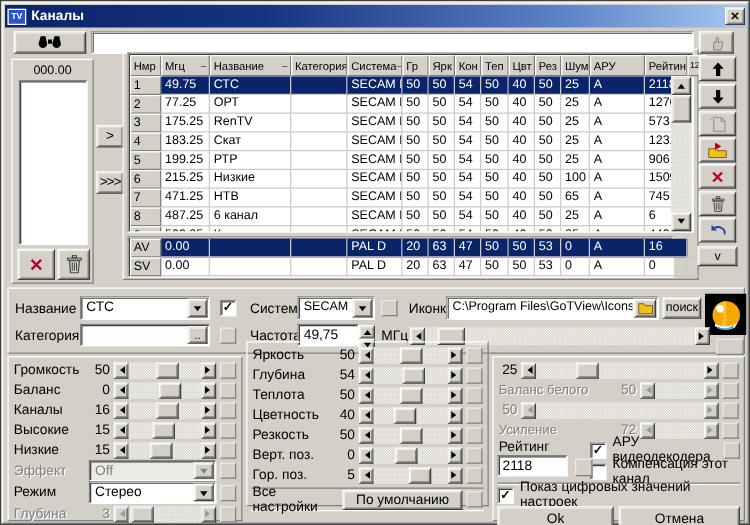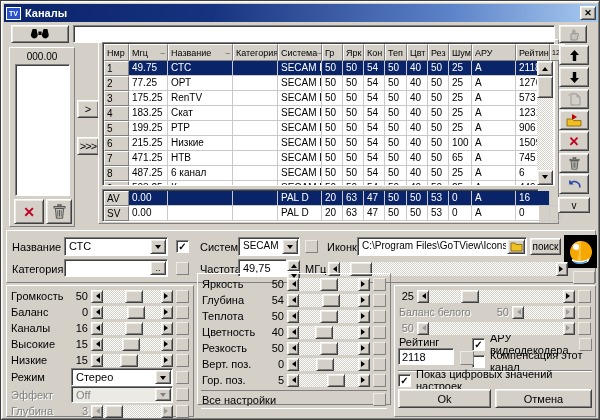--- a/index.html
+++ b/index.html
@@ -667,40 +667,40 @@
             <div class="strack">
               <div class="sthumb" style="left: calc(43% - 7.74px);"></div>
             </div>
             <span class="sbtn">
               <i class="tr2"></i>
             </span>
           </div>
           <span class="flatbtn"></span>
         </div>
       </div>
+    <div class="srow dis" style="height:17px">
+      <span class="slabel">Эффект</span>
+      <div class="combo dis" style="position:relative;flex:1;height:17px">
+        <div class="combo-field">Off</div>
+        <div class="combo-btn">
+            <i class="ca"></i>
+          </div>
+      </div>
+      <span class="flatbtn"></span>
+    </div>
     <div class="srow" style="height:18px">
       <span class="slabel">Режим</span>
       <div class="combo" style="position:relative;flex:1;height:18px">
         <div class="combo-field">Стерео</div>
         <div class="combo-btn">
             <i class="ca"></i>
           </div>
       </div>
       <span class="flatbtn"></span>
     </div>
-    <div class="srow dis" style="height:17px">
-      <span class="slabel">Эффект</span>
-      <div class="combo dis" style="position:relative;flex:1;height:17px">
-        <div class="combo-field">Off</div>
-        <div class="combo-btn">
-            <i class="ca"></i>
-          </div>
-      </div>
-      <span class="flatbtn"></span>
-    </div>
     <div>
         <div class="srow dis">
           <span class="slabel">Глубина</span>
           <span class="svalue">3</span>
           <div class="hslider">
             <span class="sbtn">
               <i class="tl"></i>
             </span>
             <div class="strack">
               <div class="sthumb" style="left: calc(4% - 0.72px);"></div>
@@ -824,20 +824,21 @@
             </div>
             <span class="sbtn">
               <i class="tr2"></i>
             </span>
           </div>
           <span class="flatbtn"></span>
         </div>
       </div>
     <div id="action-row" class="srow">
       <span style="flex:1">Все настройки</span>
+      <div id="defaults-btn" class="btn">По умолчанию</div>
       <span class="flatbtn"></span>
     </div>
   </div>
 
   <div id="adv-panel" class="abs panel">
     <div>
         <div class="srow">
           <span class="svalue">25</span>
           <div class="hslider">
             <span class="sbtn">
@@ -861,20 +862,34 @@
             </span>
             <div class="strack"></div>
             <span class="sbtn">
               <i class="tr2"></i>
             </span>
           </div>
           <span class="flatbtn"></span>
         </div>
         <div class="srow dis">
           <span class="svalue">50</span>
+          <div class="hslider">
+            <span class="sbtn">
+              <i class="tl"></i>
+            </span>
+            <div class="strack"></div>
+            <span class="sbtn">
+              <i class="tr2"></i>
+            </span>
+          </div>
+          <span class="flatbtn"></span>
+        </div>
+        <div class="srow dis">
+          <span class="slabel">Усиление</span>
+          <span class="svalue">72</span>
           <div class="hslider">
             <span class="sbtn">
               <i class="tl"></i>
             </span>
             <div class="strack"></div>
             <span class="sbtn">
               <i class="tr2"></i>
             </span>
           </div>
           <span class="flatbtn"></span>

